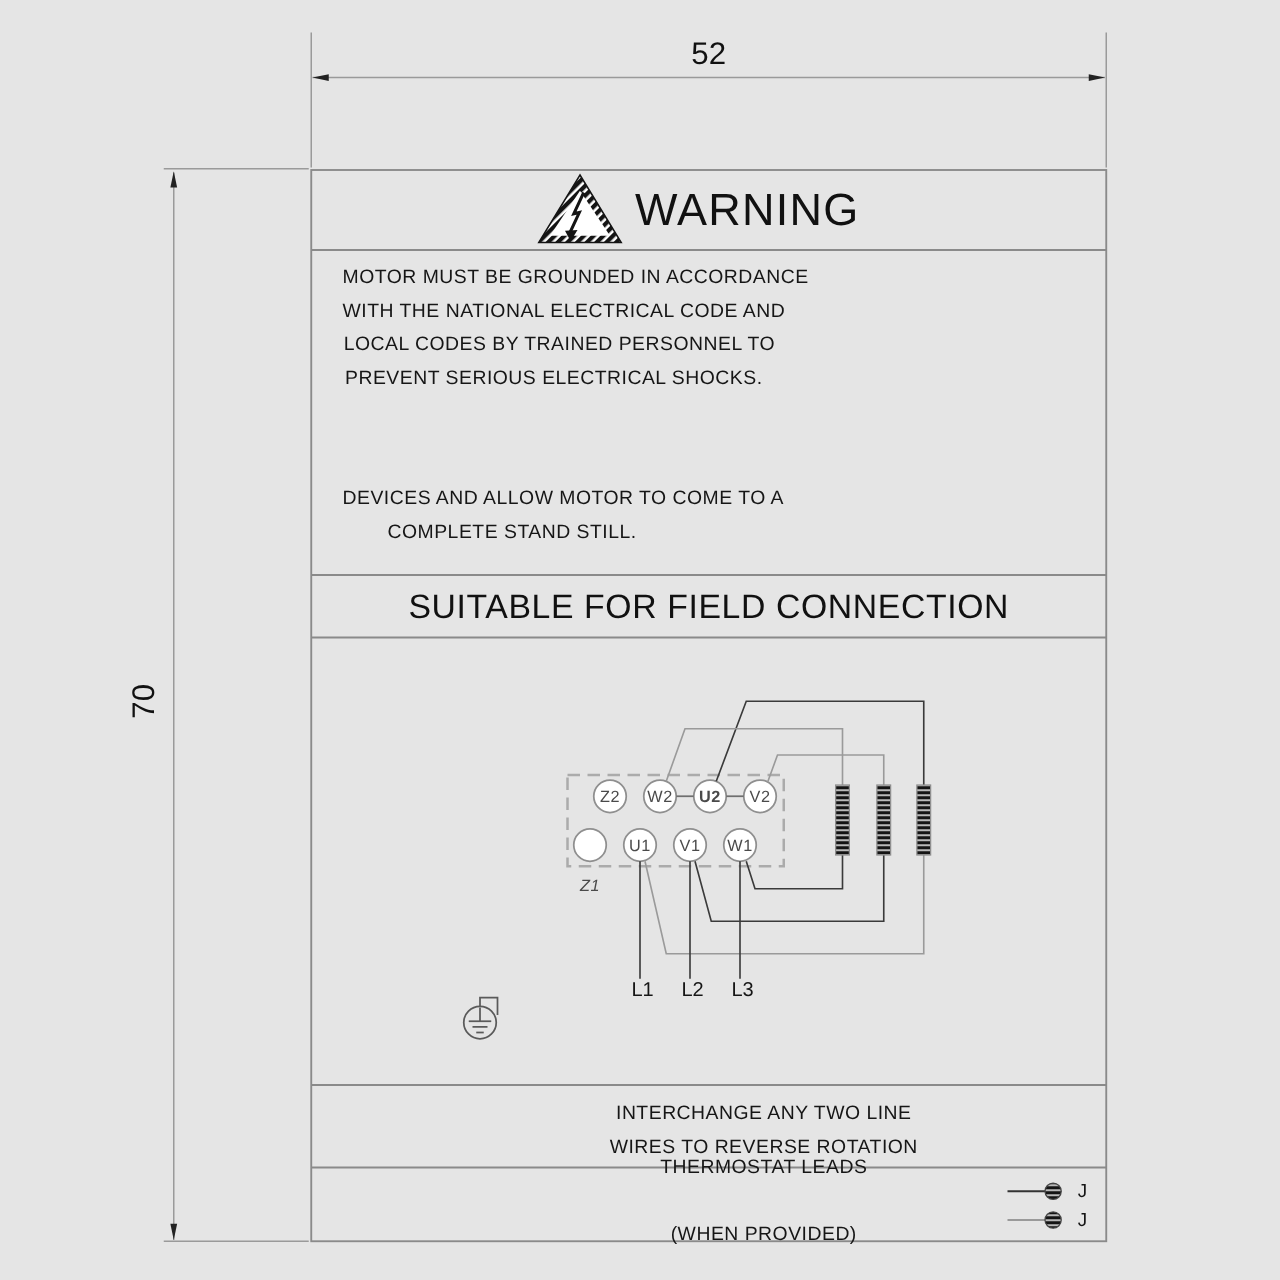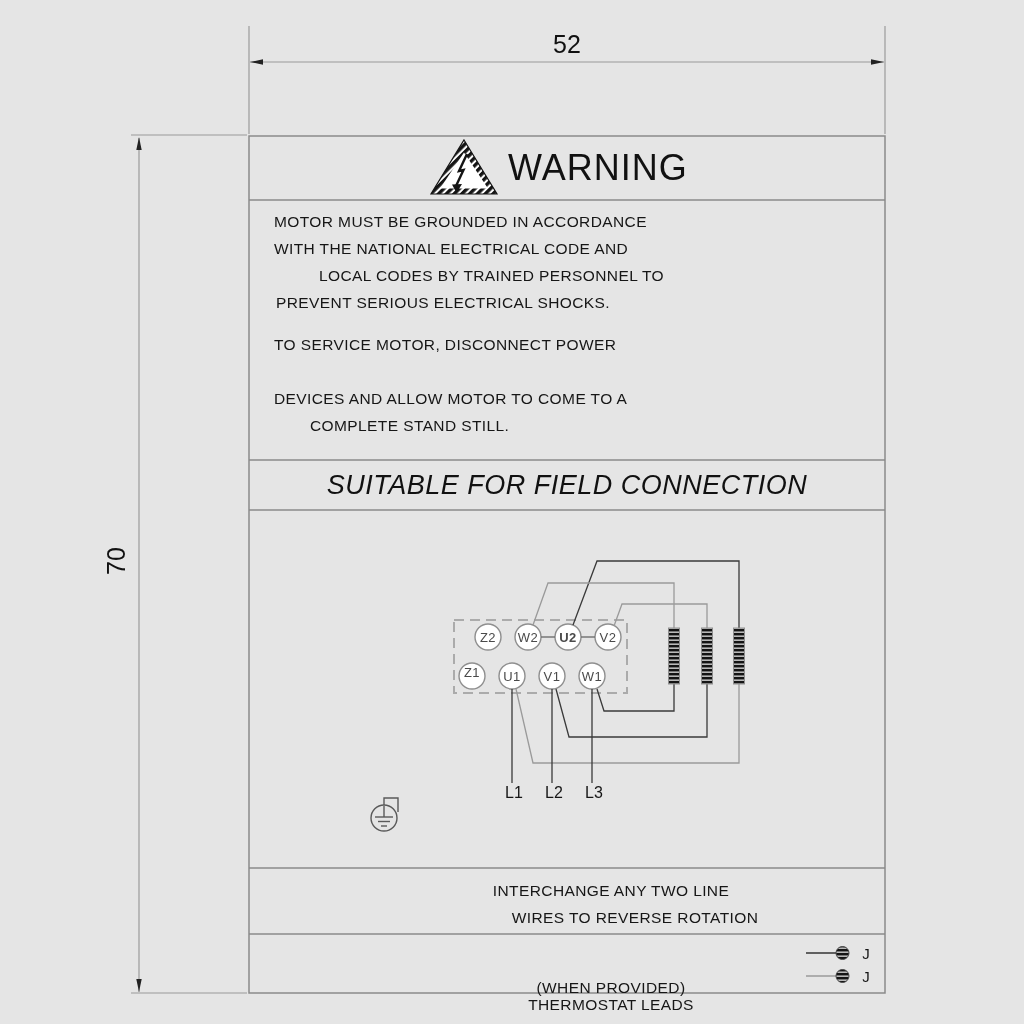--- a/index.html
+++ b/index.html
@@ -7,21 +7,21 @@
     position:relative;width:1024px;height:1024px;background:#e5e5e5;
     font-family:"Liberation Sans", sans-serif;color:#000;overflow:hidden;
   }
   #linework{position:absolute;left:0;top:0;width:1024px;height:1024px;}
   .txt{position:absolute;white-space:nowrap;line-height:1;}
   .vcenter{transform:translate(0,-50%);}
   .ccenter{transform:translate(-50%,-50%);}
   .dim-label{font-size:25px;color:#111;}
   .warn-title{font-size:36px;letter-spacing:1px;color:#111;}
   .body-line{font-size:15.5px;letter-spacing:0.4px;color:#161616;}
-  .band-title{position:absolute;left:249px;width:636px;text-align:center;font-size:27px;letter-spacing:0.5px;color:#111;line-height:1;font-style:italic;}
+  .band-title{position:absolute;left:249px;width:636px;text-align:center;font-size:27px;letter-spacing:0.5px;color:#111;line-height:1;}
   .band-small{position:absolute;left:249px;width:724px;text-align:center;font-size:15.5px;letter-spacing:0.4px;color:#161616;line-height:1;}
   .term-label{font-size:13px;color:#4a4a4a;letter-spacing:0.5px;}
   .line-label{font-size:16px;color:#161616;}
   .j-label{font-size:15px;color:#161616;}
   .rot90{transform:translate(-50%,-50%) rotate(-90deg);}
 </style>
 </head>
 <body>
 
 <div id="canvas">
@@ -141,43 +141,42 @@
     </g>
   </svg>
 
   <div class="txt dim-label ccenter" style="left:567px;top:44px;">52</div>
   <div class="txt dim-label rot90" style="left:116px;top:561px;">70</div>
 
   <div class="txt warn-title vcenter" style="left:508px;top:168px;">WARNING</div>
 
   <div class="txt body-line vcenter" style="left:274px;top:222px;">MOTOR MUST BE GROUNDED IN ACCORDANCE</div>
   <div class="txt body-line vcenter" style="left:274px;top:249px;">WITH THE NATIONAL ELECTRICAL CODE AND</div>
-  <div class="txt body-line vcenter" style="left:275px;top:276px;margin-left:44px;">LOCAL CODES BY TRAINED PERSONNEL TO</div>
+  <div class="txt body-line vcenter" style="left:275px;top:276px;">LOCAL CODES BY TRAINED PERSONNEL TO</div>
   <div class="txt body-line vcenter" style="left:276px;top:303px;">PREVENT SERIOUS ELECTRICAL SHOCKS.</div>
 
-  <div class="txt body-line vcenter" style="left:274px;top:345px;">TO SERVICE MOTOR, DISCONNECT POWER</div>
   <div class="txt body-line vcenter" style="left:274px;top:399px;">DEVICES AND ALLOW MOTOR TO COME TO A</div>
   <div class="txt body-line vcenter" style="left:274px;top:426px;margin-left:36px;">COMPLETE STAND STILL.</div>
 
   <div class="band-title" style="top:472px;">SUITABLE FOR FIELD CONNECTION</div>
 
   <div class="txt term-label ccenter" style="left:488px;top:637px;">Z2</div>
   <div class="txt term-label ccenter" style="left:528px;top:637px;">W2</div>
   <div class="txt term-label ccenter" style="left:568px;top:637px;font-weight:bold;">U2</div>
   <div class="txt term-label ccenter" style="left:608px;top:637px;">V2</div>
-  <div class="txt term-label ccenter" style="left:472px;top:672px;">Z1</div>
+  <div class="txt term-label ccenter" style="left:472px;top:708px;font-style:italic;">Z1</div>
   <div class="txt term-label ccenter" style="left:512px;top:676px;">U1</div>
   <div class="txt term-label ccenter" style="left:552px;top:676px;">V1</div>
   <div class="txt term-label ccenter" style="left:592px;top:676px;">W1</div>
 
   <div class="txt line-label ccenter" style="left:514px;top:793px;">L1</div>
   <div class="txt line-label ccenter" style="left:554px;top:793px;">L2</div>
   <div class="txt line-label ccenter" style="left:594px;top:793px;">L3</div>
 
   <div class="band-small" style="top:883px;">INTERCHANGE ANY TWO LINE</div>
-  <div class="band-small" style="top:910px;padding-left:24px;">WIRES TO REVERSE ROTATION</div>
+  <div class="band-small" style="top:910px;">WIRES TO REVERSE ROTATION</div>
 
-  <div class="band-small" style="top:997px;">THERMOSTAT LEADS</div>
+  <div class="band-small" style="top:926px;">THERMOSTAT LEADS</div>
   <div class="band-small" style="top:968px;margin-top:12px;">(WHEN PROVIDED)</div>
   <div class="txt j-label ccenter" style="left:866px;top:953px;">J</div>
   <div class="txt j-label ccenter" style="left:866px;top:976px;">J</div>
 
 </div>
 
 </body></html>

